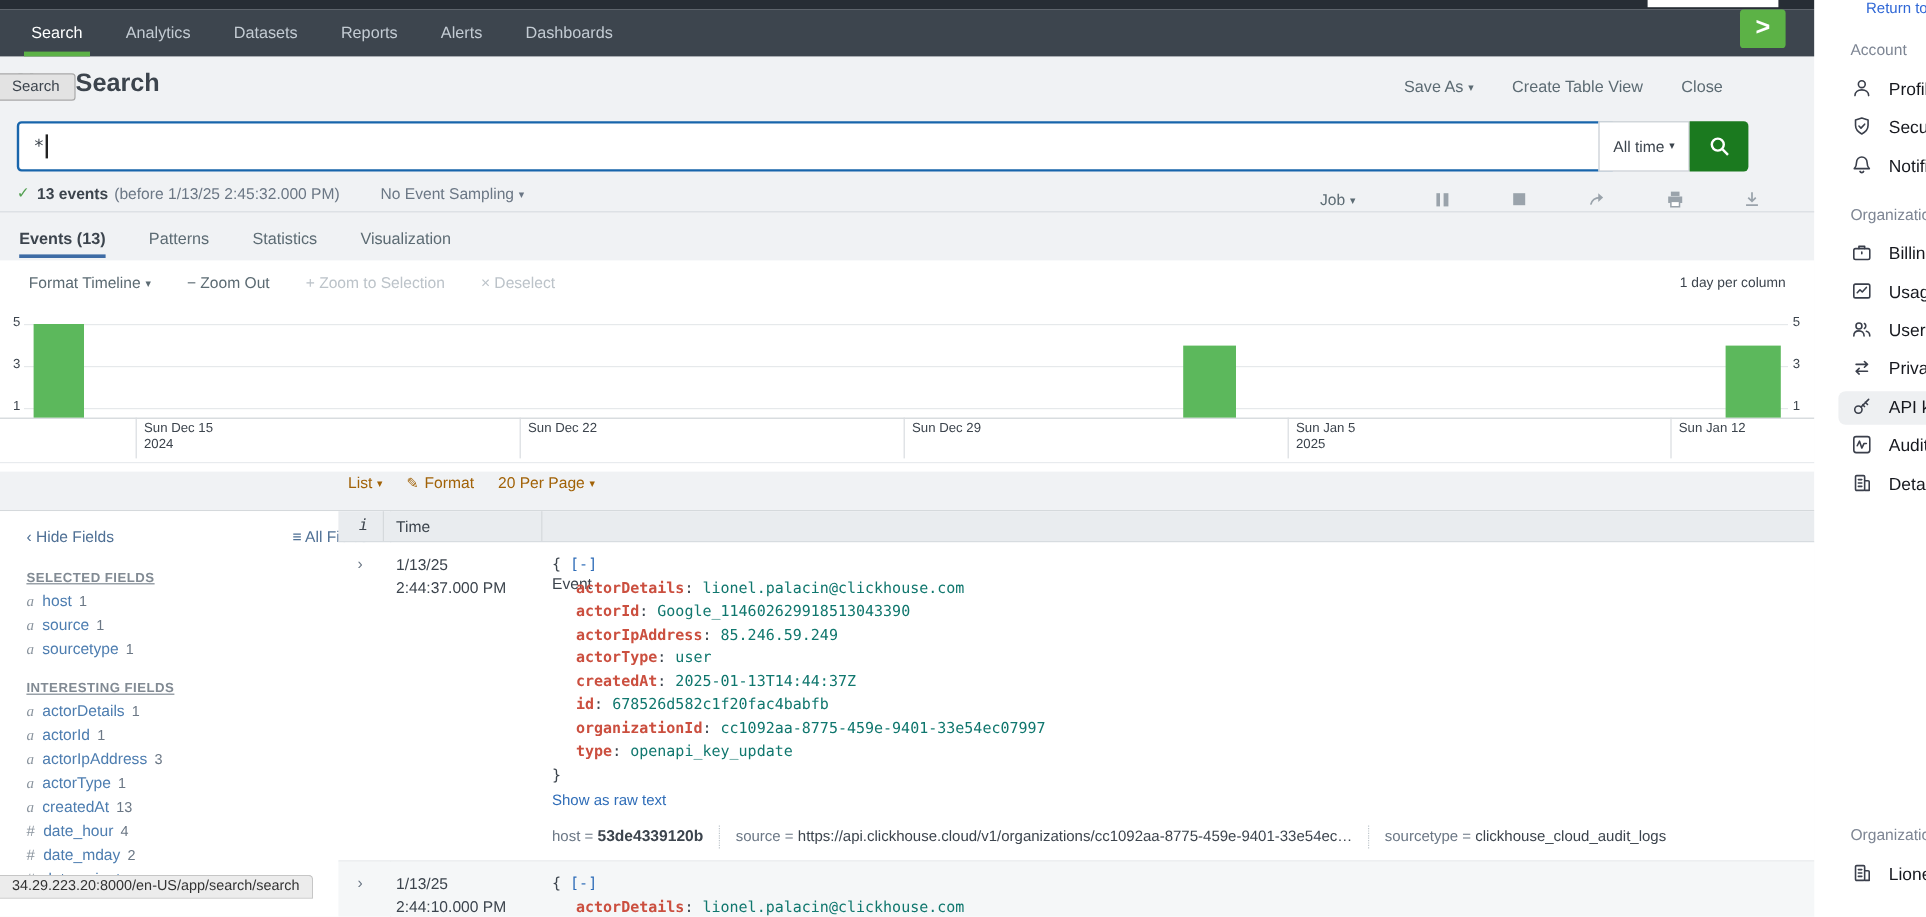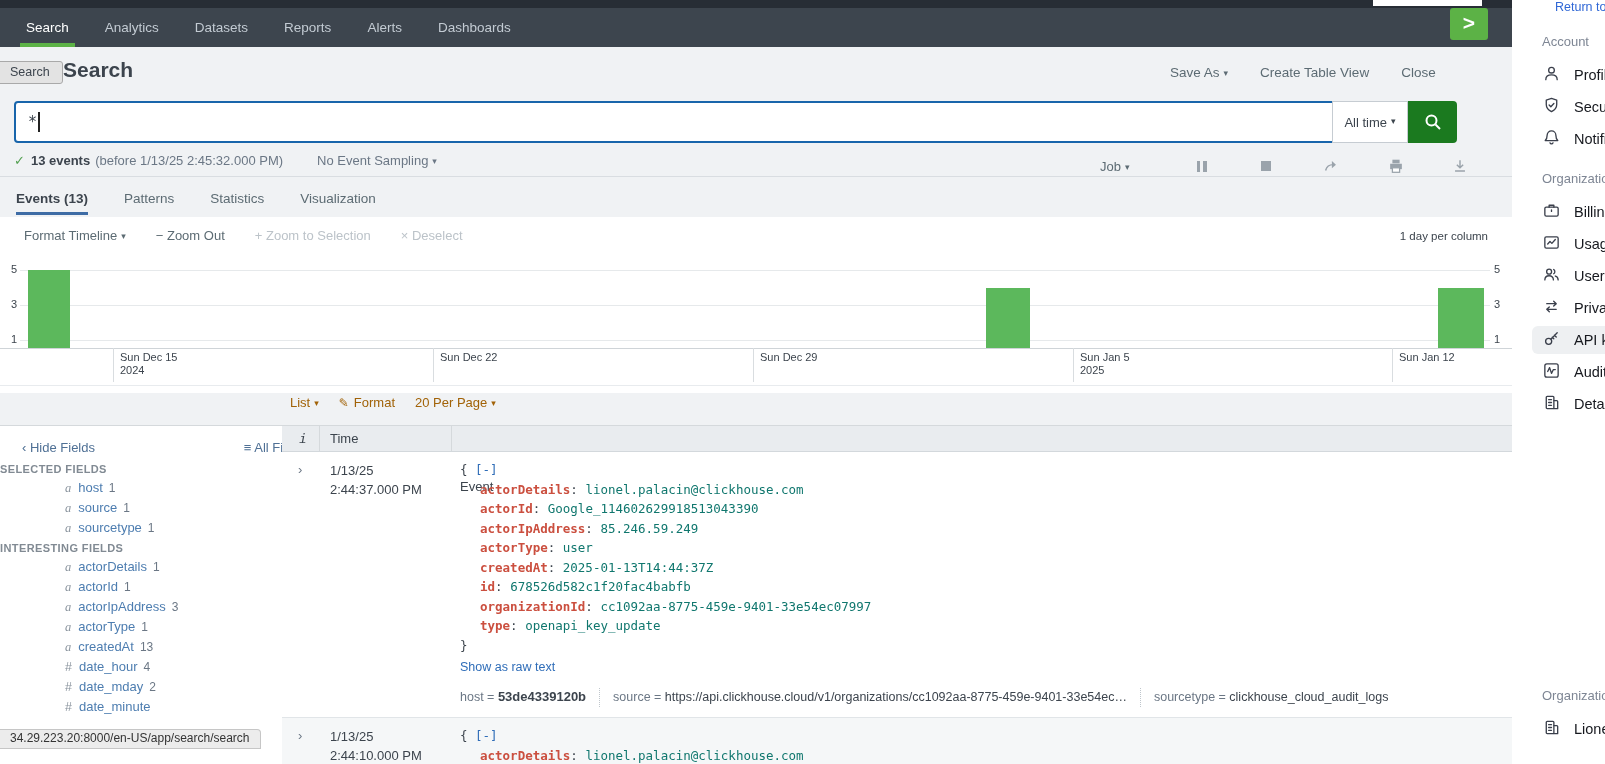--- a/index.html
+++ b/index.html
@@ -68,22 +68,22 @@
   .x-lab{position:absolute;top:3px;font-size:11px;line-height:13px;color:#3c444d;white-space:nowrap;}
   #list-controls{position:absolute;left:290px;top:178px;display:flex;gap:20px;font-size:13px;color:#a16207;}
   .lc{cursor:pointer;white-space:nowrap;}
   .pencil{font-size:12px;margin-right:5px;}
 
   
   #main{position:absolute;left:0;top:425px;width:1512px;height:339px;background:#fff;border-top:1px solid #d5d9dc;box-sizing:border-box;}
   #fields{position:absolute;left:0;top:0;width:326px;height:100%;border-right:1px solid #d5d9dc;box-sizing:border-box;background:#fff;}
   #fields-head{display:flex;justify-content:space-between;padding:14px 18px 4px 22px;font-size:13px;color:#4f7095;}
   .f-link{cursor:pointer;}
-  .f-sec{margin-top:4px;margin-bottom:3px;font-size:11px;font-weight:bold;color:#818a93;letter-spacing:.4px;}
-  .f-row{padding-left:22px;line-height:20px;font-size:13px;cursor:pointer;white-space:nowrap;margin-left:43px;}
+  .f-sec{padding-left:22px;margin-top:17px;margin-bottom:3px;font-size:11px;font-weight:bold;color:#818a93;letter-spacing:.4px;text-decoration:underline;}
+  .f-row{padding-left:22px;line-height:20px;font-size:13px;cursor:pointer;white-space:nowrap;}
   .f-type{color:#8a949e;margin-right:7px;font-size:12.5px;}
   .f-type.a{font-style:italic;font-family:"Liberation Serif","DejaVu Serif",serif;}
   .f-name{color:#4d7db0;}
   .f-count{color:#6b7785;font-size:12px;margin-left:6px;}
 
   #etable{position:absolute;left:282px;top:0;right:0;height:100%;}
   #t-head{display:flex;height:25px;line-height:25px;background:#e9ecef;border-bottom:1px solid #d3d8dc;font-size:13px;color:#3c444d;}
   .th1{width:38px;box-sizing:border-box;border-right:1px solid #d5d9dc;padding-left:17px;font-style:italic;font-family:"DejaVu Sans Mono",monospace;}
   .th2{width:132px;box-sizing:border-box;border-right:1px solid #d5d9dc;padding-left:10px;}
   .th3{flex:1;padding-left:8px;margin-top:48px;}

